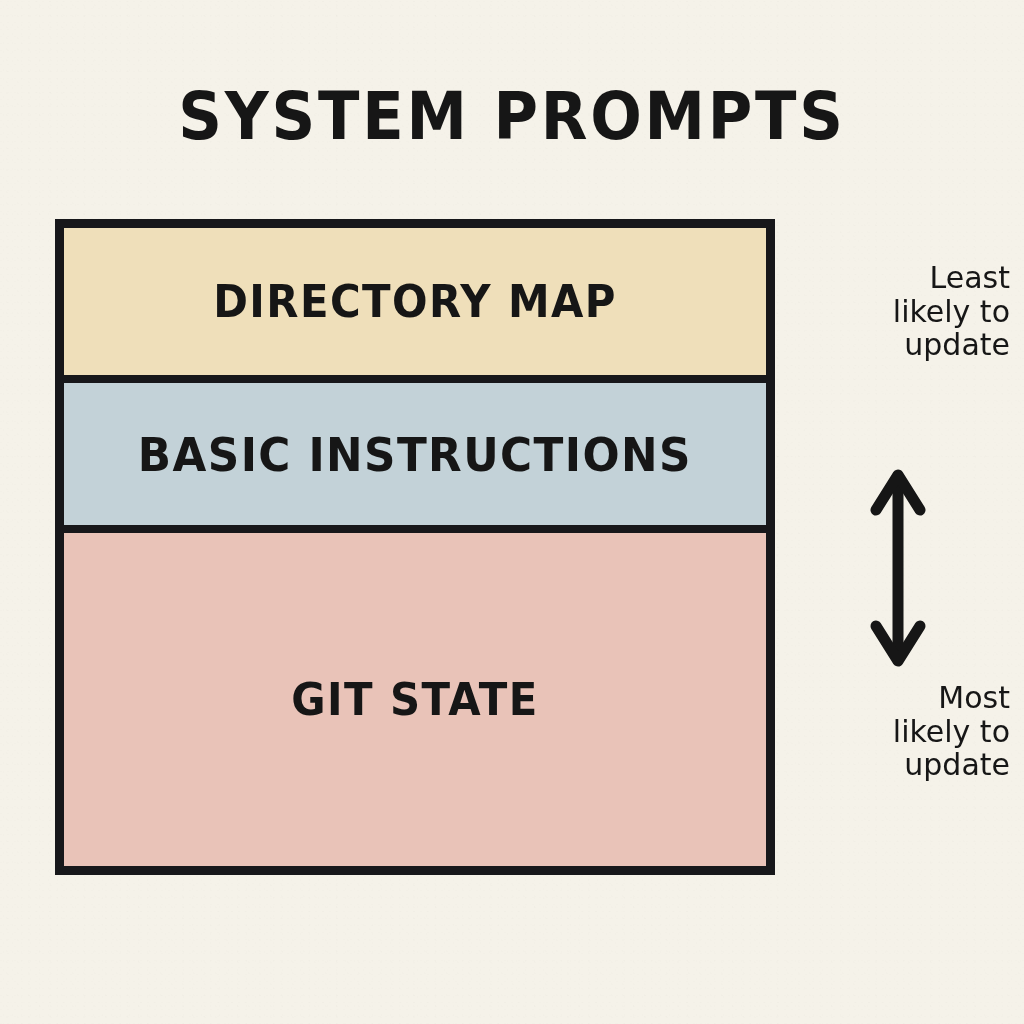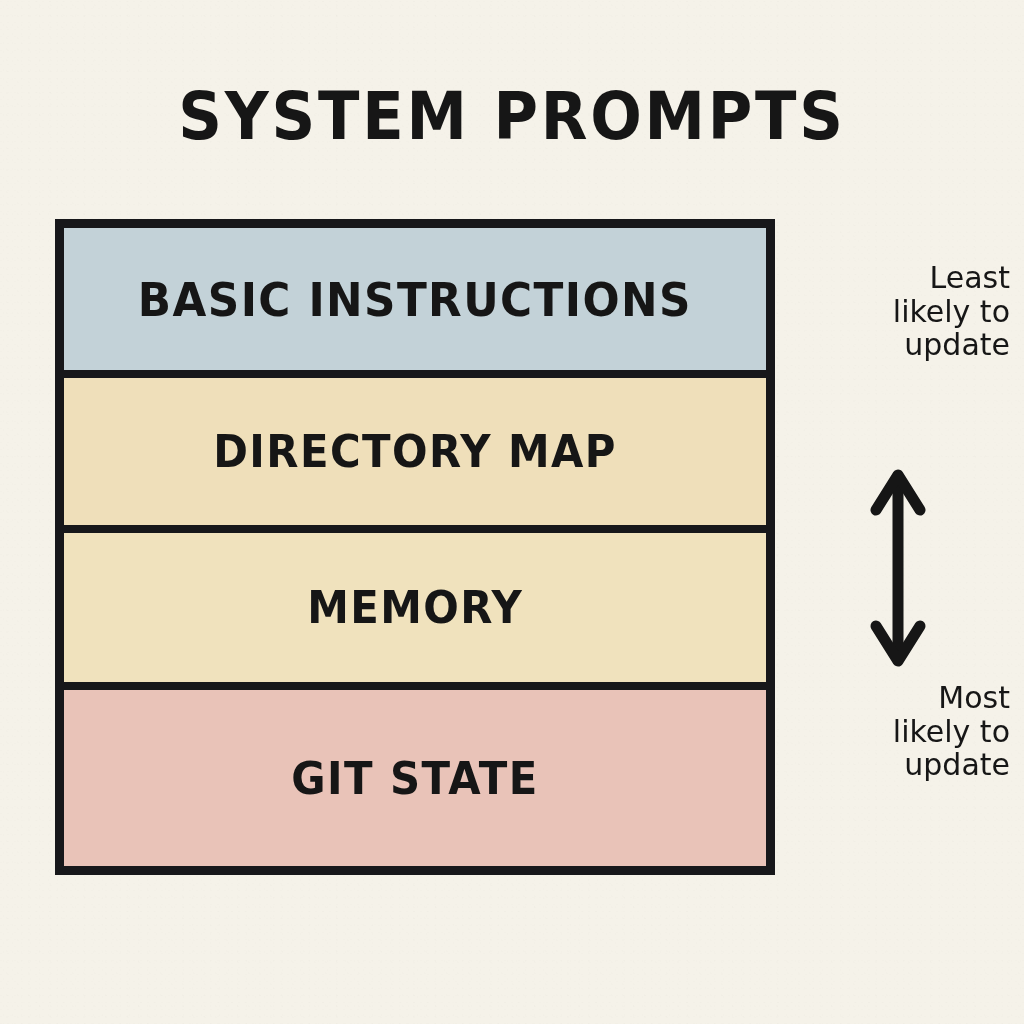--- a/index.html
+++ b/index.html
@@ -121,31 +121,28 @@
 </style>
 </head>
 <body>
 
 <div class="paper-grain"></div>
 
 <div id="page-title">SYSTEM PROMPTS</div>
 
 <div id="stack">
 
+  <div class="layer layer-1">
+    <span class="layer-label">DIRECTORY MAP</span>
+  </div>
+
   <div class="layer layer-0">
     <span class="layer-label">BASIC INSTRUCTIONS</span>
   </div>
 
-  <div class="layer layer-1">
-    <span class="layer-label">DIRECTORY MAP</span>
-  </div>
-
-  <div class="layer layer-2">
-    <span class="layer-label">MEMORY</span>
-  </div>
 
   <div class="layer layer-3">
     <span class="layer-label">GIT STATE</span>
   </div>
 
 </div>
 
 <div id="annotations">
   <div class="annot" id="annot-top">Least
 likely to

